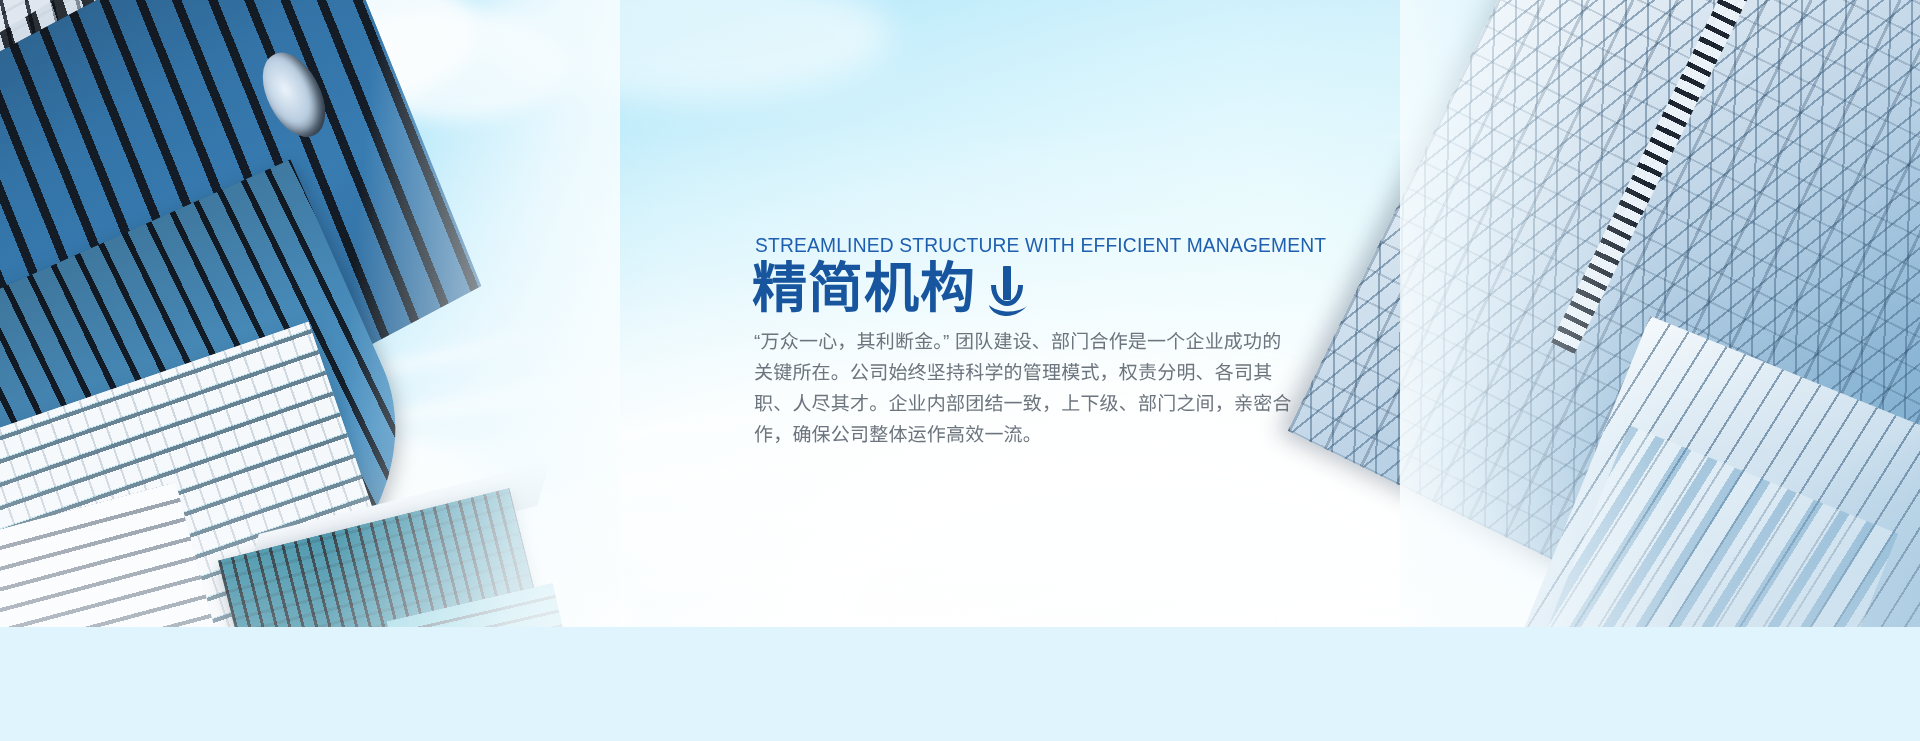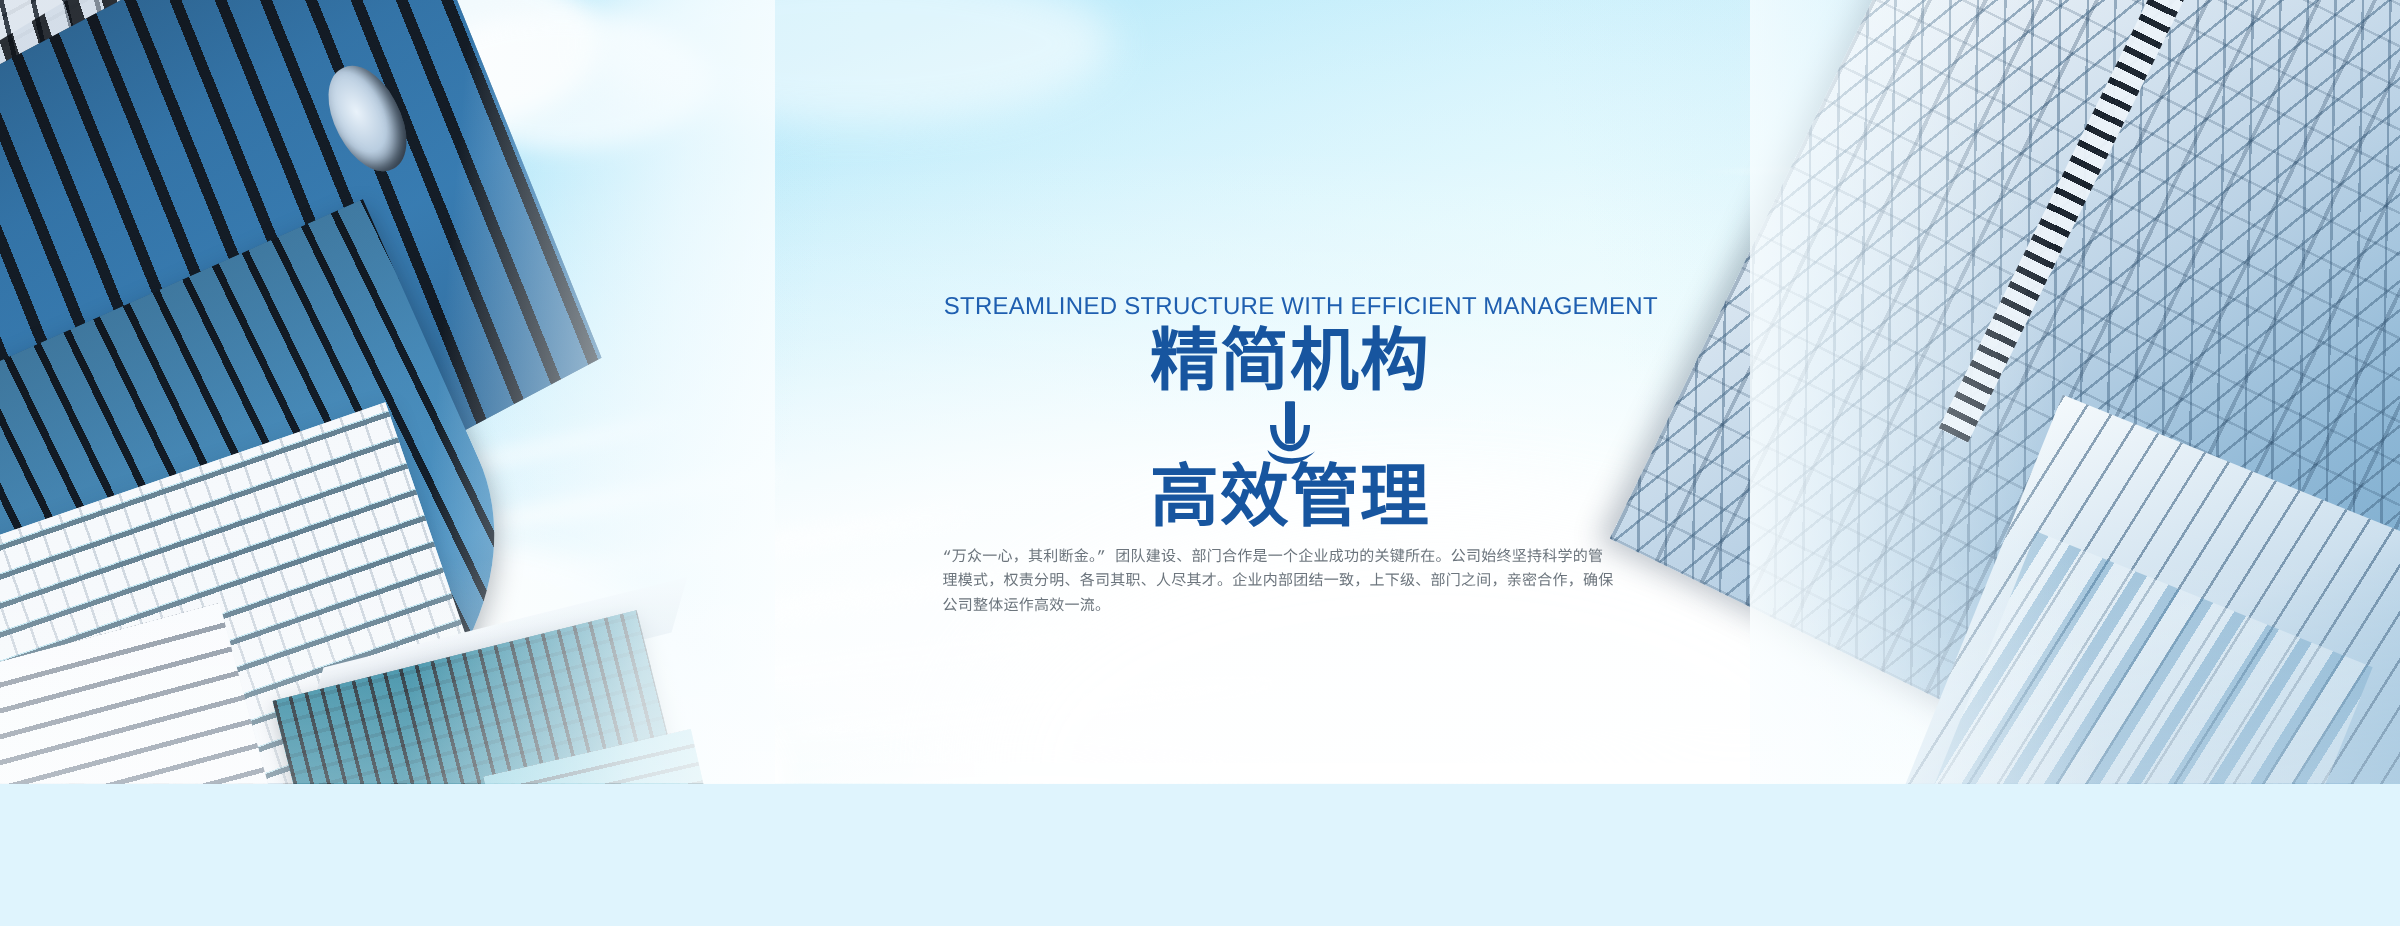--- a/index.html
+++ b/index.html
@@ -254,47 +254,45 @@
     transform:scaleX(.985);
     transform-origin:left center;
   }
   .headline{
     display:flex;
     align-items:center;
     gap:0;
     margin:0 0 4px 0;
     line-height:1.02;
     white-space:nowrap;
-    flex-direction:column;
   }
   .headline .h-txt{
     font-size:55px;
     font-weight:700;
     color:#17559f;
     letter-spacing:1px;
     line-height:1.05;
   }
   .headline .brand-mark{
     display:inline-block;
     width:44px;height:52px;
     margin:0 9px;
     position:relative;
     top:3px;
     flex:0 0 auto;
   }
   .headline .brand-mark svg{display:block;width:100%;height:100%;}
   .blurb{
     margin:10px 0 0 2px;
-    font-size:12px;
+    font-size:19px;
     line-height:1.62;
     color:#6c757d;
     letter-spacing:.2px;
     max-width:540px;
     text-indent:0;
-    font-family:Liberation Mono, monospace;
   }
   .blurb p{margin:0;}
 </style>
 </head>
 <body>
 
 <div class="banner">
 
   <div class="sky"></div>
   <div class="sky-left-tint"></div>
@@ -365,21 +363,20 @@
       <span class="h-txt">精简机构</span>
 
       <span class="brand-mark">
         <svg viewBox="0 0 44 52" xmlns="http://www.w3.org/2000/svg">
           <rect x="18" y="1" width="8" height="34" rx="1" fill="#17559f"></rect>
           <path d="M6 20 C6 33, 14 41, 22 41 C30 41, 38 33, 38 20 L33 20 C33 30, 28 36, 22 36 C16 36, 11 30, 11 20 Z" fill="#17559f"></path>
           <path d="M4 40 C12 48, 32 49, 42 41 C42 41, 33 52, 20 51 C11 50.4, 5 45, 4 40 Z" fill="#17559f"></path>
         </svg>
       </span>
 
-      <span class="h-txt">高效管理</span>
     </div>
 
     <div class="blurb">
       <p>“万众一心，其利断金。” 团队建设、部门合作是一个企业成功的关键所在。公司始终坚持科学的管理模式，权责分明、各司其职、人尽其才。企业内部团结一致，上下级、部门之间，亲密合作，确保公司整体运作高效一流。</p>
     </div>
 
   </div>
 
 </div>
 

